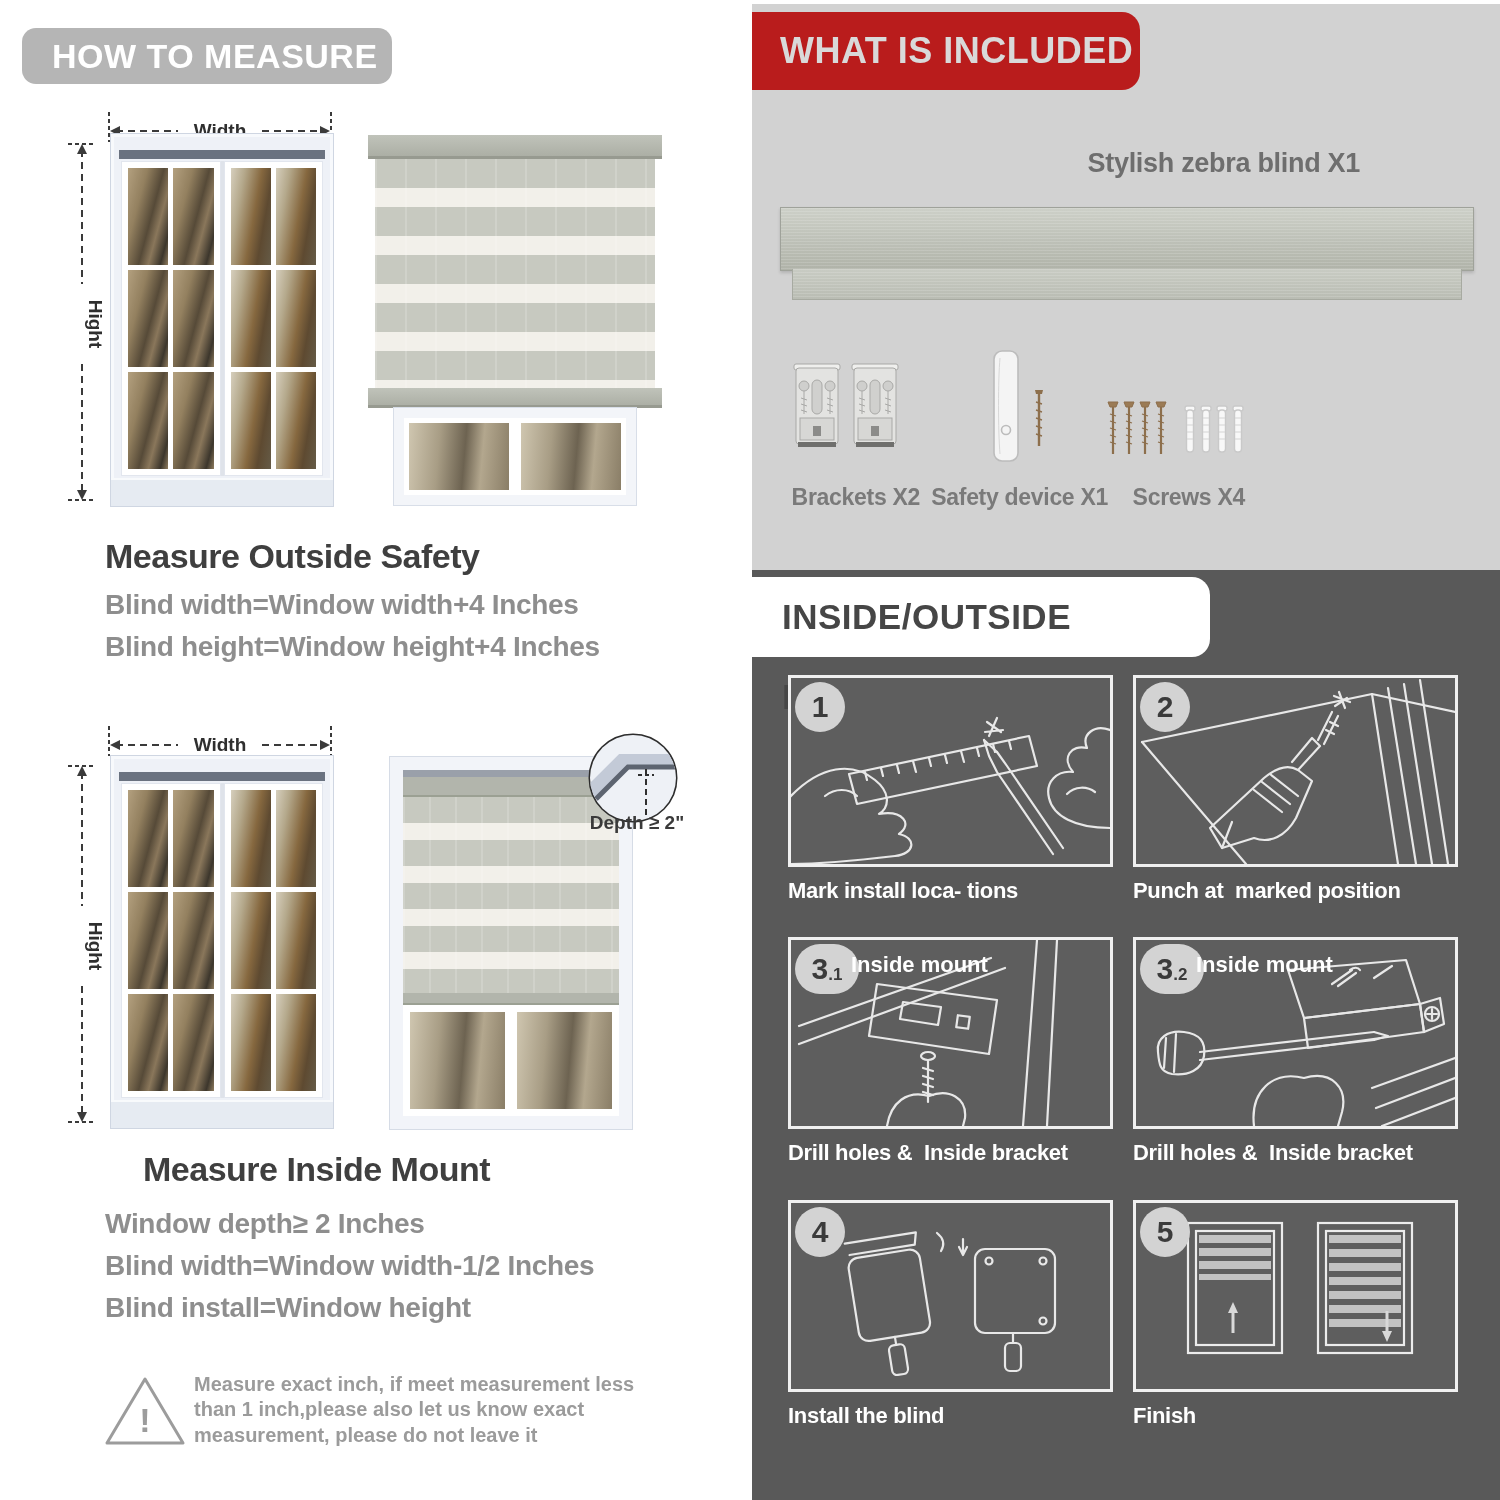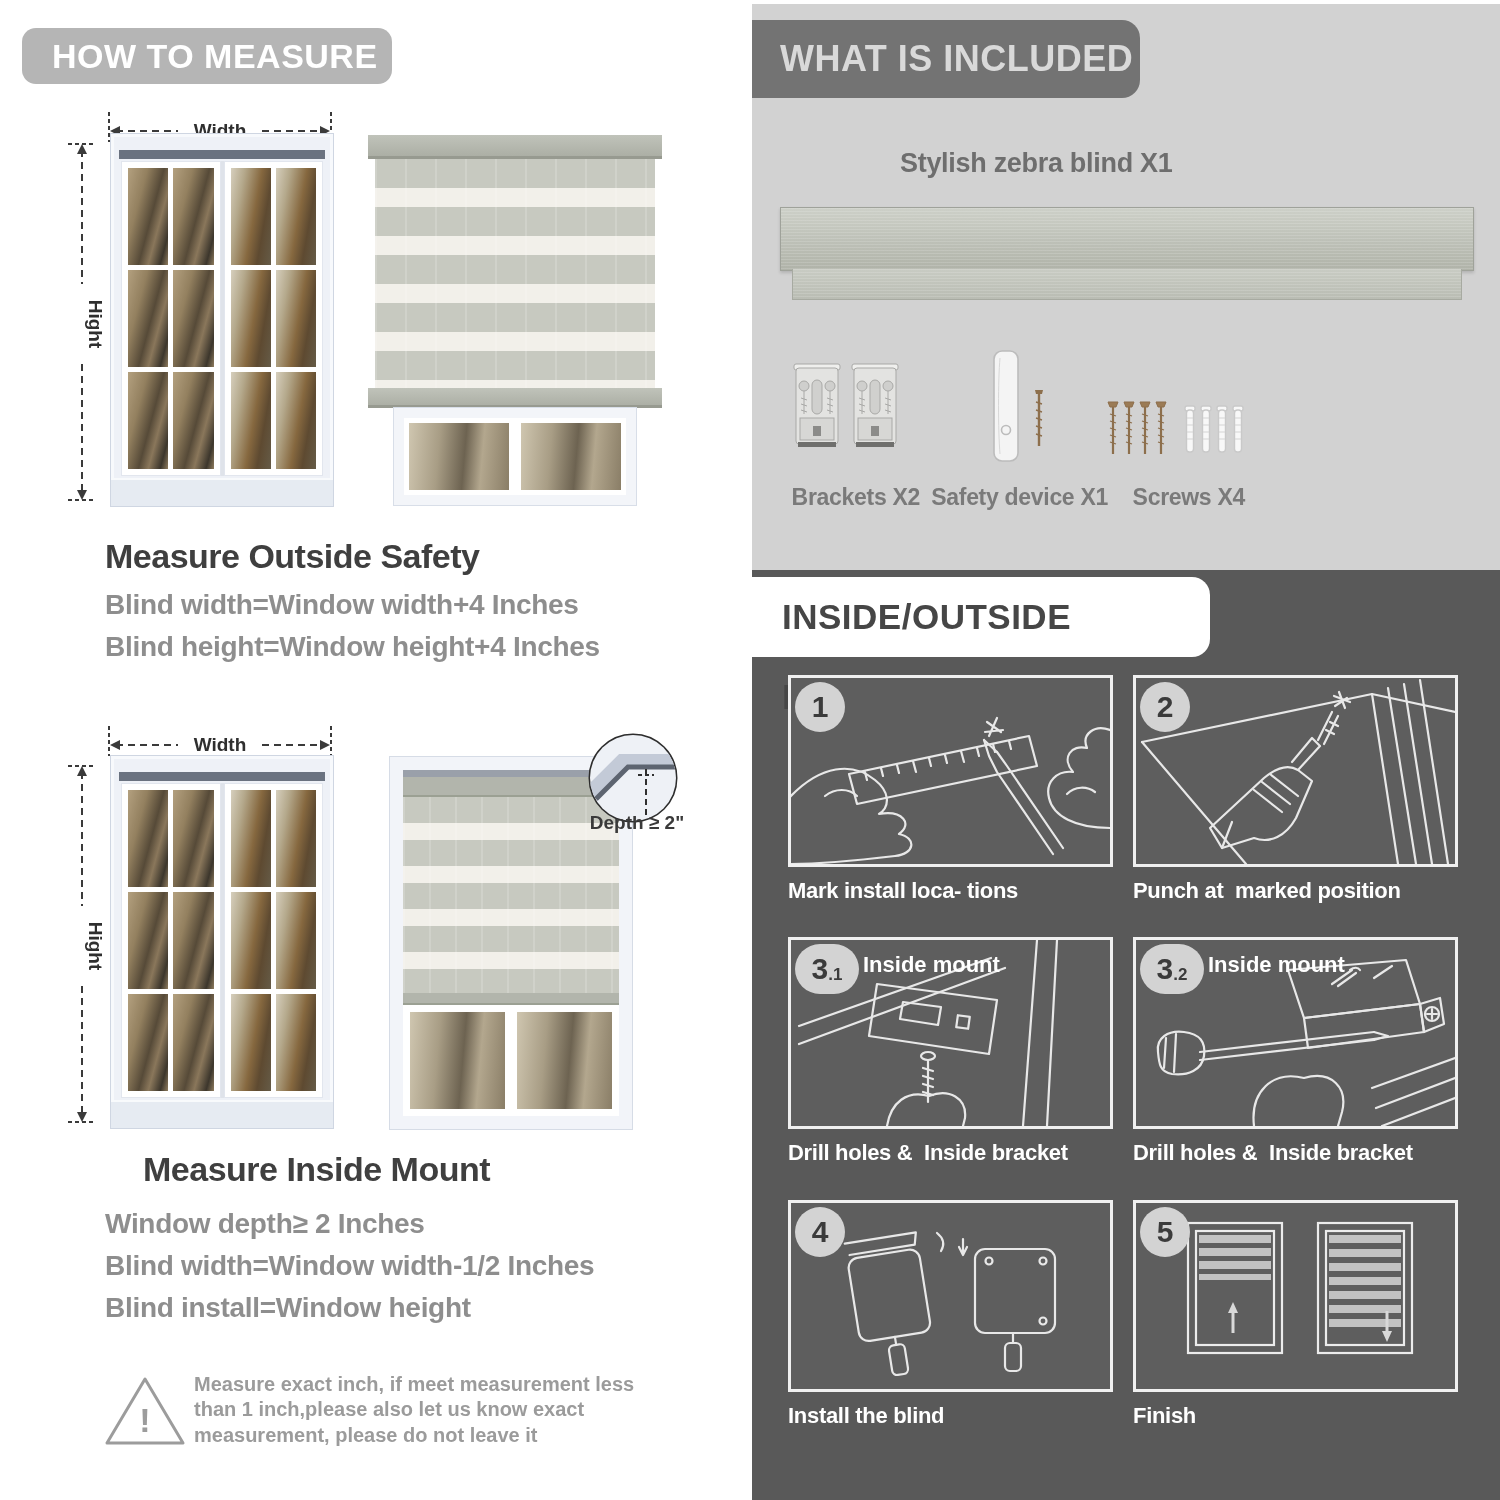--- a/index.html
+++ b/index.html
@@ -7,21 +7,21 @@
   .canvas{position:relative;width:1500px;height:1500px;background:#ffffff;overflow:hidden;}
   .abs{position:absolute;}
 
   
   .sec-light{left:752px;top:4px;width:748px;height:566px;background:#d2d2d2;}
   .sec-dark{left:752px;top:570px;width:748px;height:930px;background:#595959;}
 
   
   .pill-left{left:22px;top:28px;width:340px;height:56px;background:#b5b5b5;border-radius:14px;
     color:#ffffff;font-size:34px;font-weight:bold;line-height:56px;padding-left:30px;letter-spacing:.5px;}
-  .pill-included{left:752px;top:20px;width:360px;height:78px;background:#737373;border-radius:0 18px 18px 0;
+  .pill-included{left:752px;top:12px;width:360px;height:78px;background:#b91c1c;border-radius:0 18px 18px 0;
     color:#d9d9d9;font-size:36px;font-weight:bold;line-height:78px;padding-left:28px;letter-spacing:.5px;}
   .pill-mount{left:752px;top:577px;width:428px;height:80px;background:#ffffff;border-radius:0 18px 18px 0;
     color:#464646;font-size:35px;font-weight:bold;line-height:80px;padding-left:30px;letter-spacing:.5px;}
 
   
   .h-measure{color:#3f3f3f;font-size:34px;font-weight:bold;letter-spacing:-.5px;}
   .formula{color:#8e8e8e;font-size:28px;font-weight:bold;letter-spacing:-.3px;}
   .warn-text{color:#9b9b9b;font-size:20px;font-weight:bold;line-height:1.27;}
   .depth-label{color:#3a3a3a;font-size:19px;font-weight:bold;text-align:center;}
 
@@ -51,38 +51,38 @@
 
   .inside-frame{border:13px solid #f2f4f9;outline:1px solid #d6dce6;box-sizing:border-box;background:#fff;}
   .if-shadow{position:absolute;left:0;right:0;top:0;height:7px;background:#9aa0aa;}
   .if-cass{position:absolute;left:0;right:0;top:7px;height:20px;background:#b2b5ac;box-shadow:inset 0 -2px 0 #9ba093;}
   .if-body{position:absolute;left:0;right:0;top:27px;height:196px;}
   .if-rail{position:absolute;left:0;right:0;top:223px;height:12px;background:#b2b5ac;box-shadow:inset 0 -2px 0 #9ba093;}
   .if-panes{position:absolute;left:0;right:0;top:235px;bottom:0;background:#fff;display:flex;gap:6px;padding:4px;box-sizing:border-box;}
   .if-panes .street-pane{flex:1;border:3px solid #fff;}
 
   
-  .product-label{color:#6e6e6e;font-size:27px;font-weight:bold;text-align:left;letter-spacing:-.3px;}
+  .product-label{color:#6e6e6e;font-size:27px;font-weight:bold;text-align:right;letter-spacing:-.3px;}
   .headrail{background:
       repeating-linear-gradient(180deg,rgba(255,255,255,.14) 0 1px,rgba(0,0,0,0) 1px 3px),
       linear-gradient(180deg,#cdd0c8,#b0b3a9);
       border:1px solid #9fa29a;box-shadow:0 2px 3px rgba(0,0,0,.15);}
   .headrail-lip{background:
       repeating-linear-gradient(180deg,rgba(255,255,255,.14) 0 1px,rgba(0,0,0,0) 1px 3px),
       linear-gradient(180deg,#c8cbc3,#b9bcb3);
       border:1px solid #a7aaa1;border-top:none;}
   .item-label{color:#7a7a7a;font-size:23px;font-weight:bold;text-align:right;letter-spacing:-.3px;}
 
   
   .panel{width:325px;height:192px;background:#5e5e5e;border:3px solid #f0f0f0;box-sizing:border-box;}
   .badge{position:absolute;left:4px;top:4px;width:50px;height:50px;border-radius:50%;background:#d3d3d3;
     color:#3b3b3b;font-size:30px;font-weight:bold;display:flex;align-items:center;justify-content:center;}
   .badge.wide{width:64px;border-radius:28px;}
   .badge .sub{font-size:17px;margin-top:11px;}
-  .inner-label{position:absolute;left:72px;top:12px;color:#ffffff;font-size:22px;font-weight:bold;}
+  .inner-label{position:absolute;left:60px;top:12px;color:#ffffff;font-size:22px;font-weight:bold;}
   .caption{color:#ffffff;font-size:22px;font-weight:bold;white-space:pre-wrap;letter-spacing:-.3px;}
 </style>
 </head>
 <body>
 
 <div class="canvas">
 
   <div class="abs sec-light"></div>
   <div class="abs sec-dark"></div>
 

